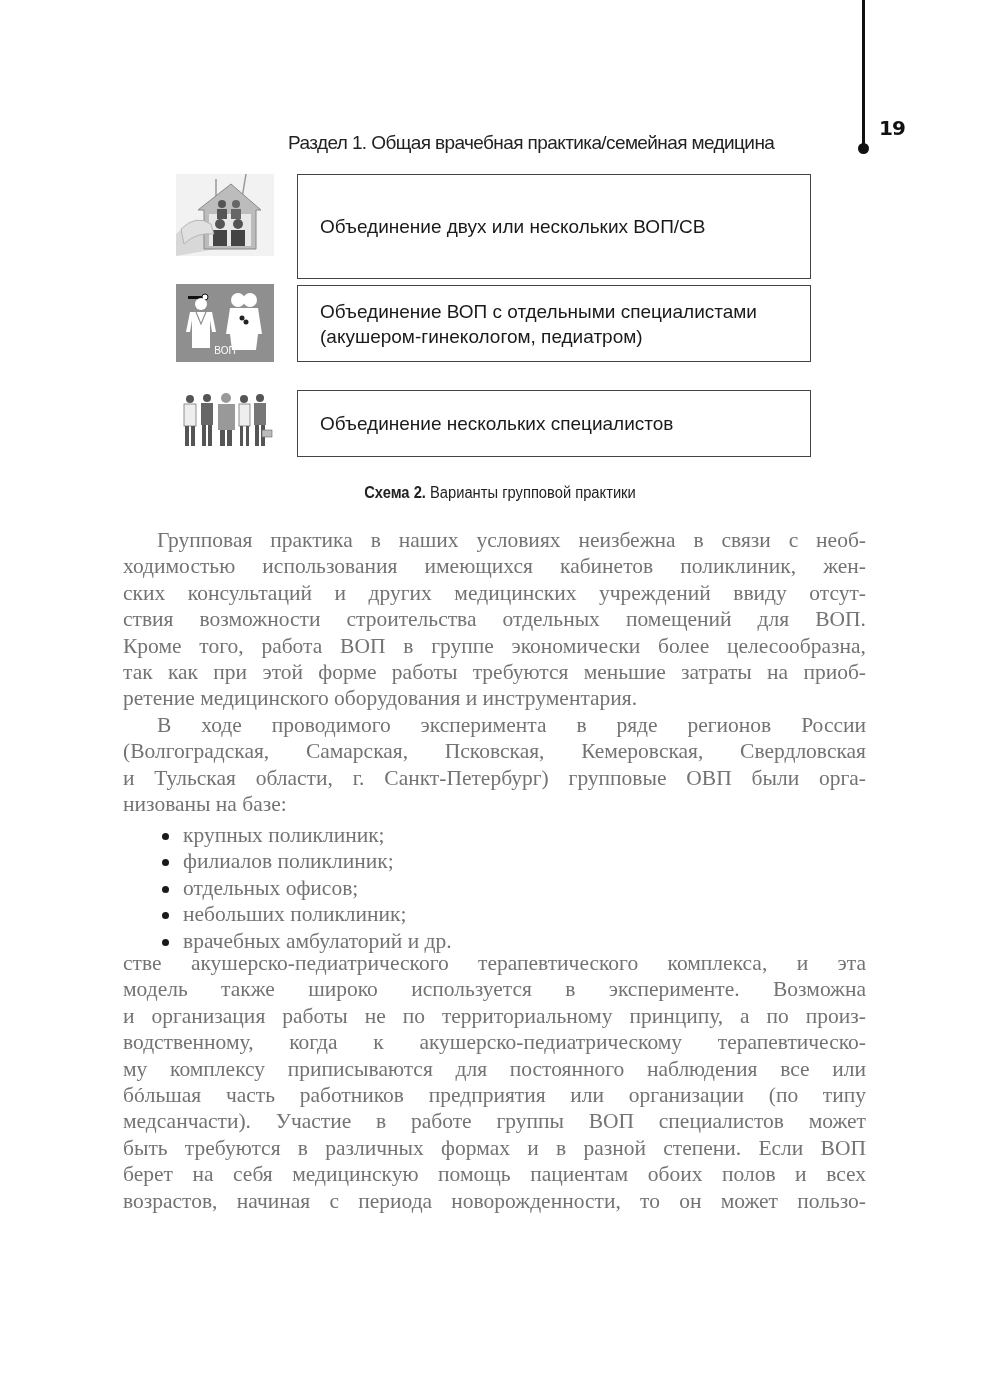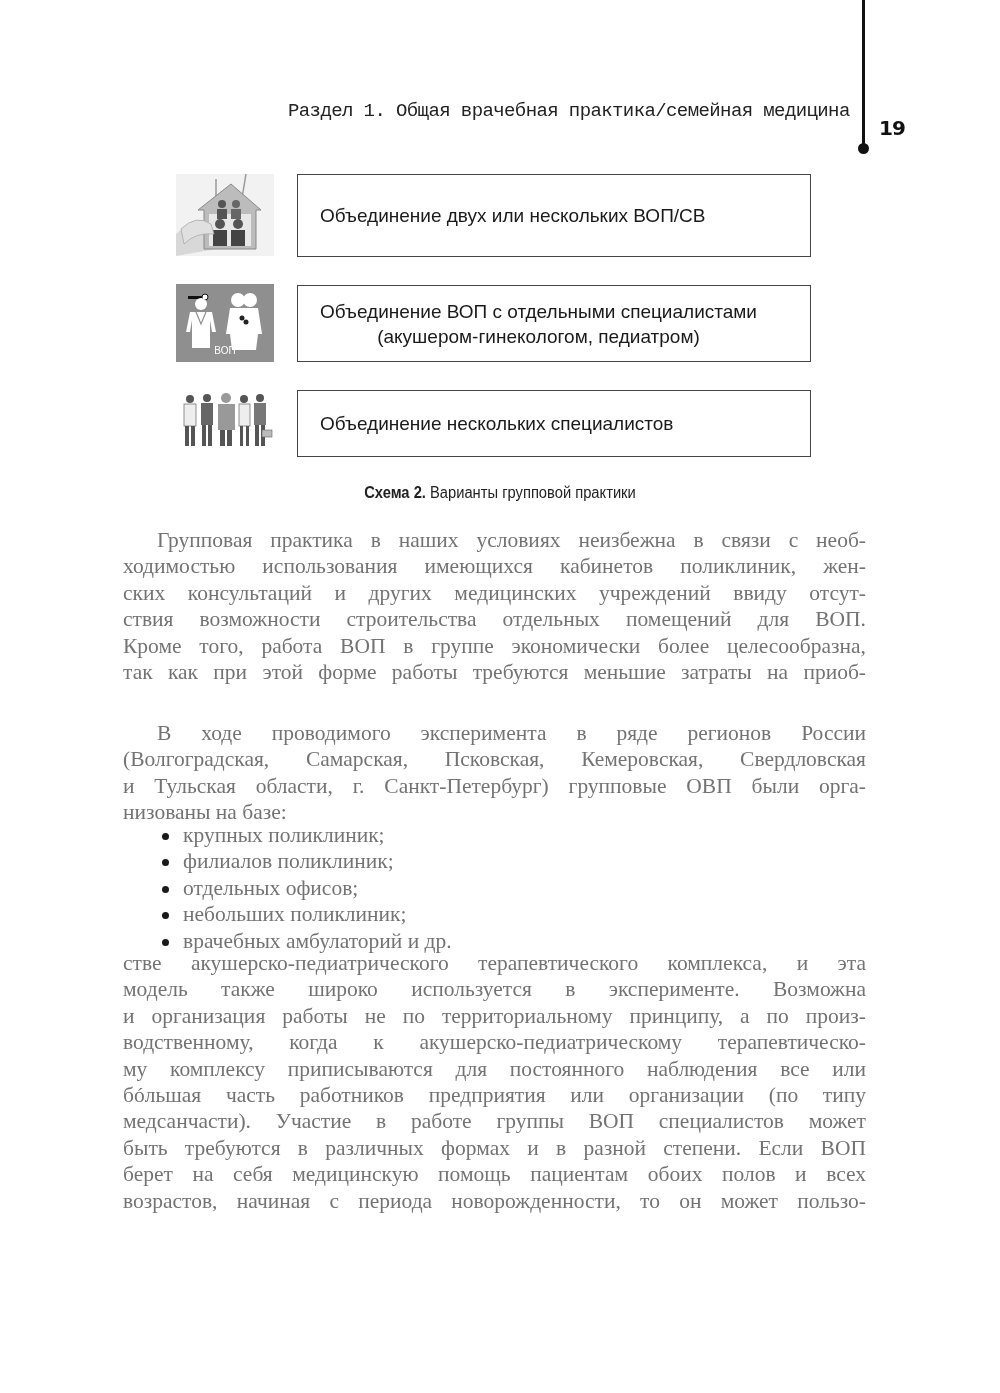--- a/index.html
+++ b/index.html
@@ -1,22 +1,22 @@
 <!DOCTYPE html>
 <html><head>
 <meta charset="utf-8">
 <style>
   html, body { margin: 0; padding: 0; }
   body {
     width: 1000px; height: 1393px; background: #ffffff; position: relative;
     overflow: hidden; color: #1a1a1a;
   }
   .header-title {
-    position: absolute; left: 288px; top: 100px;
-    font-family: Liberation Mono, monospace; font-size: 19px; font-weight: 300;
+    position: absolute; left: 288px; top: 132px;
+    font-family: Liberation Sans, sans-serif; font-size: 19px; font-weight: 300;
     letter-spacing: -0.6px; color: #222; white-space: nowrap;
   }
   .rule {
     position: absolute; left: 862px; top: 0; width: 3px; height: 148px; background: #111;
   }
   .rule-dot {
     position: absolute; left: 858px; top: 143px; width: 11px; height: 11px;
     border-radius: 50%; background: #111;
   }
   .page-num {
@@ -72,41 +72,41 @@
       <rect x="41" y="35" width="10" height="10" fill="#555"></rect>
     <circle cx="60" cy="30" r="4" fill="#666"></circle>
       <rect x="55" y="35" width="10" height="10" fill="#666"></rect>
     <circle cx="44" cy="50" r="5" fill="#555"></circle>
       <rect x="37" y="56" width="14" height="16" fill="#444"></rect>
     <circle cx="62" cy="50" r="5" fill="#555"></circle>
       <rect x="55" y="56" width="14" height="16" fill="#444"></rect>
     <path d="M5 55 Q20 40 35 50 L38 60 Q20 58 8 70 Z" fill="#e0e0e0" stroke="#aaa" stroke-width="0.8"></path>
   </svg>
 </div>
-<div class="text-box" style="top:174px;height:83px;">
+<div class="text-box" style="top:174px;height:105px;">
   <span>Объединение двух или нескольких ВОП/СВ</span>
 </div>
 
 <div class="icon-box" style="top:284px;height:78px;">
   <svg width="98" height="78" viewBox="0 0 98 78">
     <rect width="98" height="78" fill="#8f8f8f"></rect>
     <rect x="12" y="12" width="14" height="3" fill="#111"></rect>
     <circle cx="29" cy="13" r="3" fill="#fff" stroke="#111" stroke-width="1"></circle>
     <circle cx="25" cy="20" r="6" fill="#fff"></circle>
     <path d="M14 28 L36 28 L40 48 L36 48 L34 36 L34 64 L16 64 L16 36 L14 48 L10 48 Z" fill="#fff"></path>
     <path d="M20 28 L25 40 L30 28" stroke="#8f8f8f" stroke-width="1.2" fill="none"></path>
     <circle cx="62" cy="16" r="7" fill="#fff"></circle>
       <circle cx="74" cy="16" r="7" fill="#fff"></circle>
     <path d="M54 24 L82 24 L86 50 L82 50 L80 66 L56 66 L54 50 L50 50 Z" fill="#fff"></path>
     <circle cx="66" cy="34" r="2.5" fill="#222"></circle>
       <circle cx="70" cy="38" r="2.5" fill="#222"></circle>
   </svg>
   <span style="position:absolute;left:0;top:61px;width:98px;text-align:center;color:#fff;font-family:'Liberation Sans',sans-serif;font-size:10px;">ВОП</span>
 </div>
-<div class="text-box" style="top:285px;height:77px;text-align:center;">
+<div class="text-box" style="top:285px;height:77px;">
   <span>
     <span style="display:block">Объединение ВОП с отдельными специалистами</span>
     <span style="display:block">(акушером-гинекологом, педиатром)</span>
   </span>
 </div>
 
 <div class="icon-box" style="top:390px;height:60px;">
   <svg width="98" height="60" viewBox="0 0 98 60">
     <g fill="#555">
       <circle cx="14" cy="9" r="4"></circle>
@@ -141,23 +141,24 @@
   <b>Схема 2.</b><span> Варианты групповой практики</span>
 </div>
 
 <div class="body-text" style="top:527px;">
   <span class="line indent">Групповая практика в наших условиях неизбежна в связи с необ-</span>
   <span class="line">ходимостью использования имеющихся кабинетов поликлиник, жен-</span>
   <span class="line">ских консультаций и других медицинских учреждений ввиду отсут-</span>
   <span class="line">ствия возможности строительства отдельных помещений для ВОП.</span>
   <span class="line">Кроме того, работа ВОП в группе экономически более целесообразна,</span>
   <span class="line">так как при этой форме работы требуются меньшие затраты на приоб-</span>
+  <span class="line last">ретение медицинского оборудования и инструментария.</span>
 </div>
 
-<div class="body-text" style="top:712px;margin-top:8px;">
+<div class="body-text" style="top:712px;">
   <span class="line indent">В ходе проводимого эксперимента в ряде регионов России</span>
   <span class="line">(Волгоградская, Самарская, Псковская, Кемеровская, Свердловская</span>
   <span class="line">и Тульская области, г. Санкт-Петербург) групповые ОВП были орга-</span>
   <span class="line last">низованы на базе:</span>
 </div>
 
 <div class="body-text" style="top:818px;">
   <ul class="bullets">
     <li><span class="dot"></span><span class="txt">крупных поликлиник;</span></li>
     <li><span class="dot"></span><span class="txt">филиалов поликлиник;</span></li>

